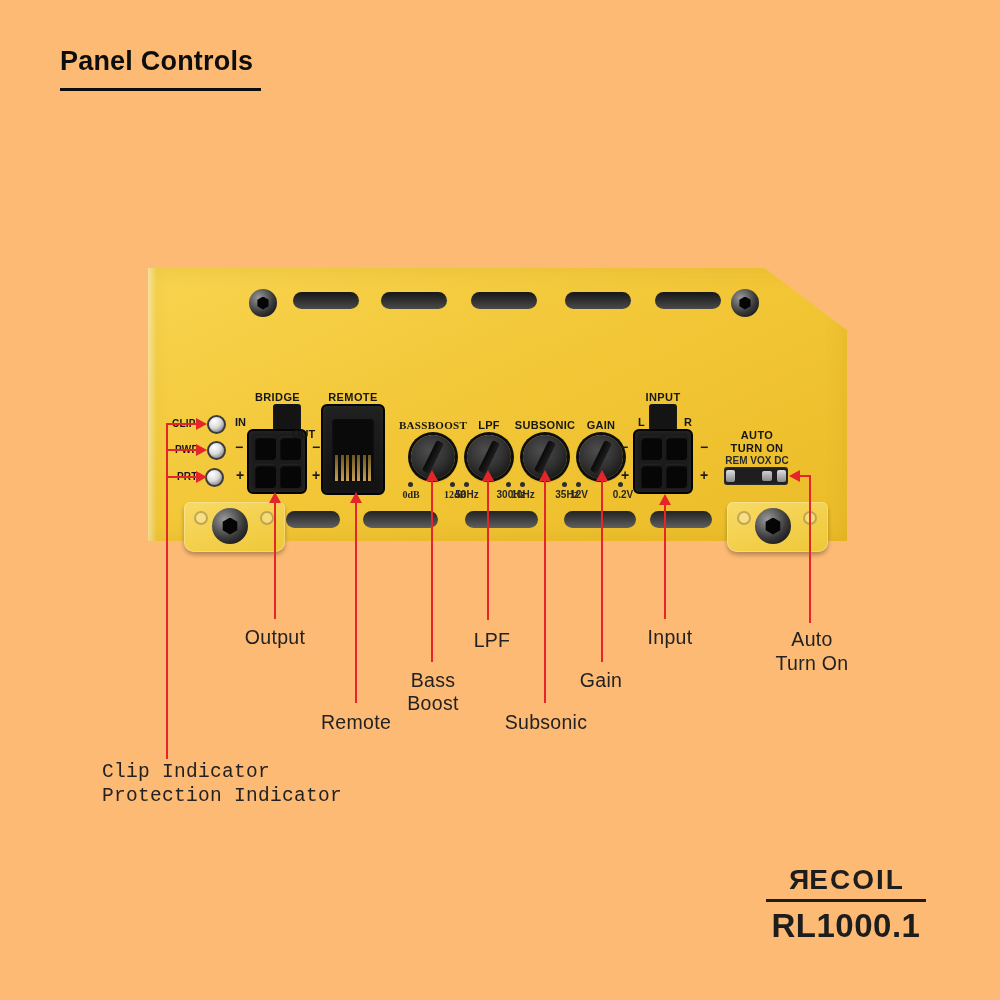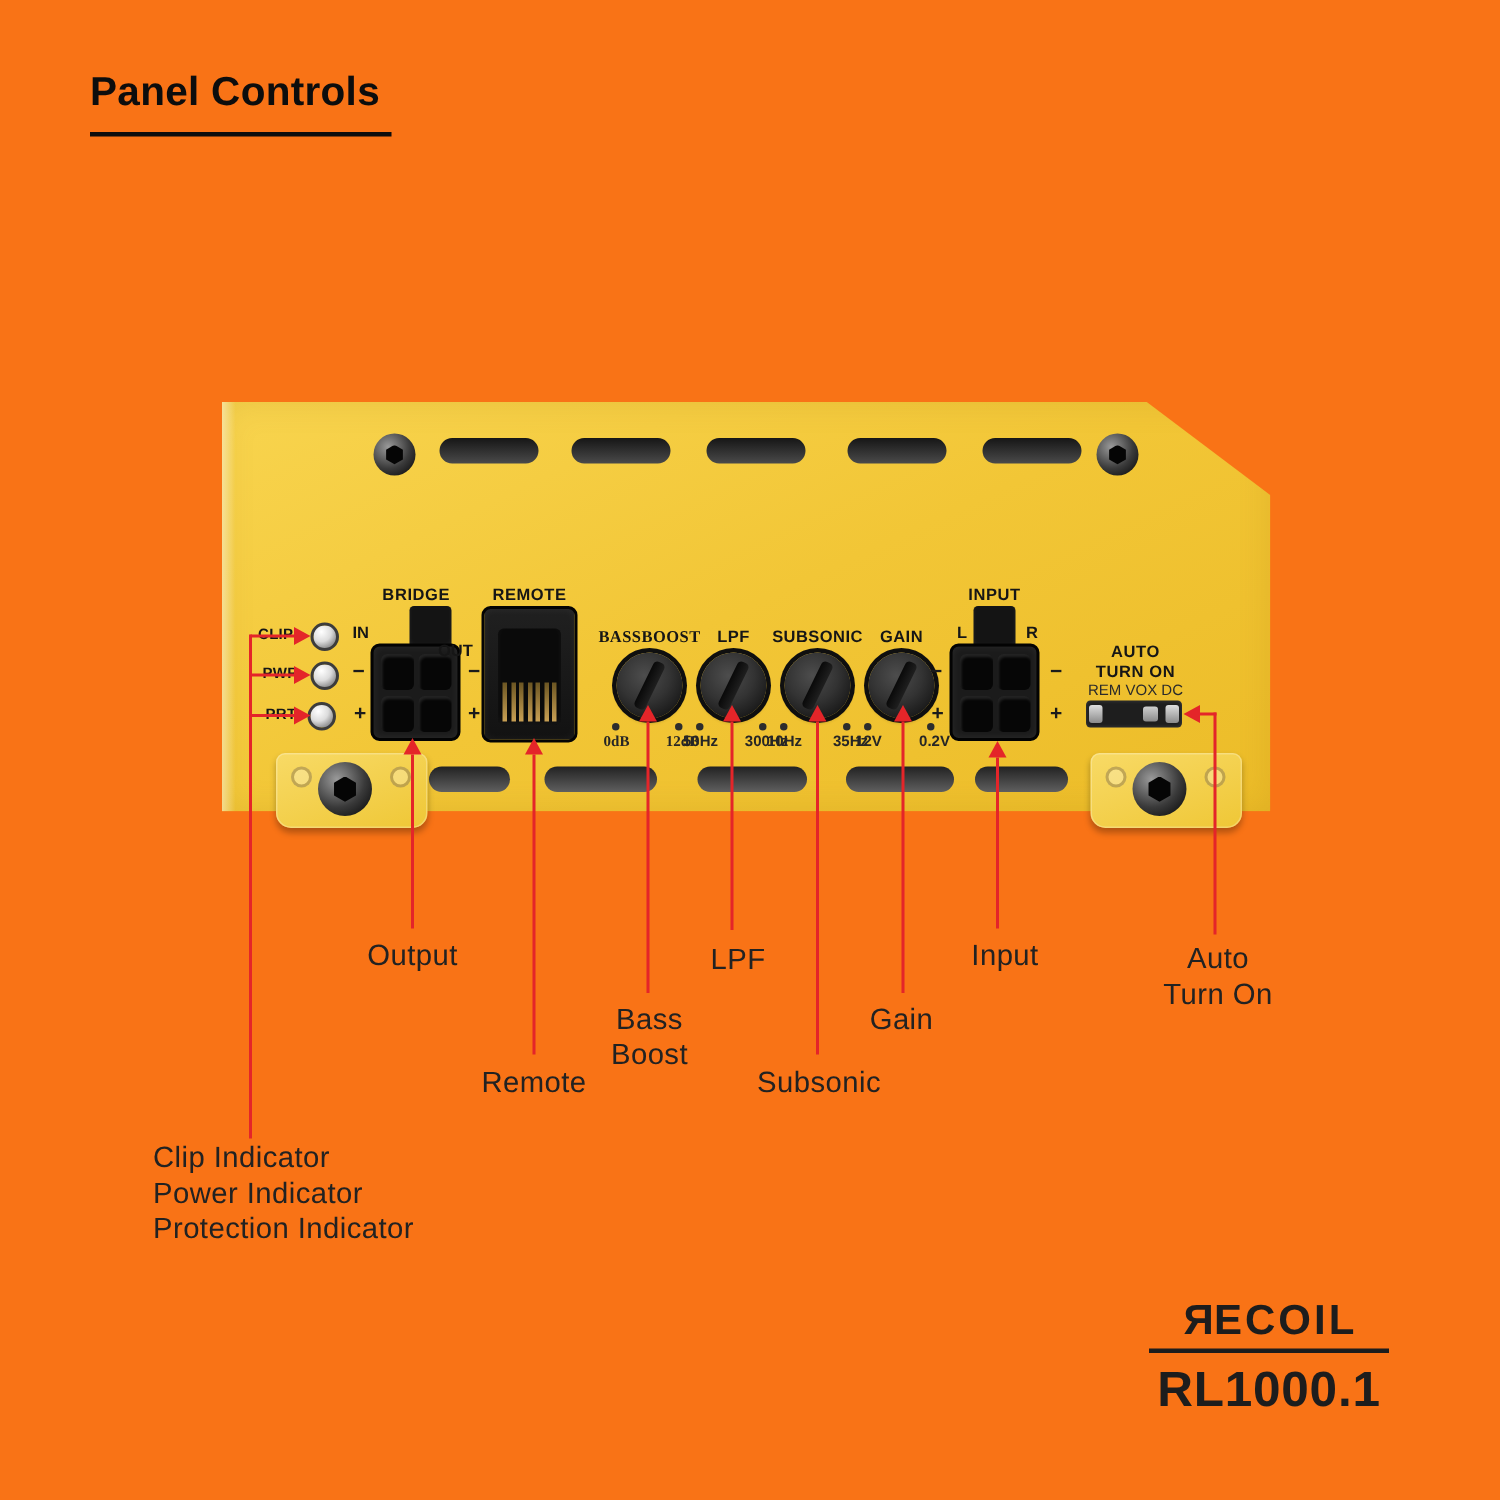--- a/index.html
+++ b/index.html
@@ -3,21 +3,21 @@
 <meta charset="utf-8">
 <style>
   :root{
     --red:#E42529;
     --yellow:#F2C636;
     --panel-text:#161616;
     --label-text:#222222;
   }
   *{box-sizing:border-box;margin:0;padding:0;}
   body{background:#ffffff;font-family:"Liberation Sans",sans-serif;}
-  .stage{position:relative;width:1000px;height:1000px;background:#f97316;overflow:hidden;}
+  .stage{position:relative;width:1000px;height:1000px;background:#fdba74;overflow:hidden;}
   .abs{position:absolute;}
 
   
   .page-title{left:60px;top:46px;font-size:27px;font-weight:700;color:#0d0d0d;
     padding:0 8px 11px 0;border-bottom:3px solid #0d0d0d;letter-spacing:.2px;}
 
   
   .panel{left:148px;top:268px;width:699px;height:273px;z-index:1;
     background:linear-gradient(155deg,#f8d44e 0%,var(--yellow) 50%,#ecbc28 100%);
     clip-path:polygon(0% 0%,88.2% 0%,100% 22.8%,100% 100%,0% 100%);
@@ -92,21 +92,21 @@
   .arrow-up{width:0;height:0;border-left:6px solid transparent;border-right:6px solid transparent;
     border-bottom:11px solid var(--red);z-index:6;}
   .arrow-right{width:0;height:0;border-top:6px solid transparent;border-bottom:6px solid transparent;
     border-left:11px solid var(--red);z-index:6;}
   .arrow-left{width:0;height:0;border-top:6px solid transparent;border-bottom:6px solid transparent;
     border-right:11px solid var(--red);z-index:6;}
 
   
   .callout{font-size:19.5px;color:var(--label-text);letter-spacing:.3px;z-index:5;text-align:center;}
   .callout.two-line{line-height:24px;}
-  .indicator-desc{font-size:19.5px;color:var(--label-text);line-height:23.5px;letter-spacing:.3px;text-align:left;}
+  .indicator-desc{font-size:19.5px;color:var(--label-text);line-height:23.5px;letter-spacing:.3px;text-align:left;font-family:Liberation Mono, monospace;}
 
   
   .brand{left:766px;top:864px;width:160px;text-align:center;color:#1d1d1d;}
   .brand-logo{font-size:28px;font-weight:800;letter-spacing:2px;font-family:"Liberation Sans",sans-serif;}
   .brand-logo .flip{display:inline-block;transform:scaleX(-1);}
   .brand-divider{height:3px;background:#1d1d1d;margin-top:3px;}
   .brand-model{font-size:33px;font-weight:800;letter-spacing:.5px;margin-top:5px;}
 </style>
 </head>
 <body>
@@ -256,21 +256,21 @@
     <div class="hole" style="left:5px;top:33px;"></div>
     <div class="hole" style="left:30px;top:33px;"></div>
   </div>
   <div class="abs term" style="left:620px;top:442px;z-index:3;">−</div>
   <div class="abs term" style="left:700px;top:442px;z-index:3;">−</div>
   <div class="abs term" style="left:621px;top:470px;z-index:3;">+</div>
   <div class="abs term" style="left:700px;top:470px;z-index:3;">+</div>
 
   <div class="abs ptxt sec-label" style="left:712px;top:429px;width:90px;z-index:3;">AUTO</div>
   <div class="abs ptxt sec-label" style="left:712px;top:442px;width:90px;z-index:3;">TURN ON</div>
-  <div class="abs" style="left:712px;top:455px;width:90px;z-index:3;text-align:center;font-size:10px;font-weight:400;color:#2b2b2b;">REM VOX DC</div>
+  <div class="abs" style="left:712px;top:455px;width:90px;z-index:3;text-align:center;font-size:10px;font-weight:700;color:#2b2b2b;">REM VOX DC</div>
   <div class="abs slide-switch" style="left:724px;top:467px;z-index:3;">
     <div class="slide-cap" style="left:2px;"></div>
     <div class="slide-cap" style="right:2px;"></div>
     <div class="slide-knob"></div>
   </div>
 
   <div class="abs rline" style="left:166px;top:423px;width:2px;height:336px;"></div>
   <div class="abs rline" style="left:167px;top:423px;width:30px;height:2px;"></div>
   <div class="abs arrow-right" style="left:196px;top:418px;"></div>
   <div class="abs rline" style="left:167px;top:449px;width:30px;height:2px;"></div>
@@ -310,21 +310,20 @@
     <div>Auto</div>
     <div>Turn On</div>
   </div>
   <div class="abs callout" style="left:383px;top:669px;width:100px;">Bass Boost</div>
   <div class="abs callout" style="left:551px;top:669px;width:100px;">Gain</div>
   <div class="abs callout" style="left:306px;top:711px;width:100px;">Remote</div>
   <div class="abs callout" style="left:496px;top:711px;width:100px;">Subsonic</div>
 
   <div class="abs indicator-desc" style="left:102px;top:761px;">
     <div>Clip Indicator</div>
-    <div>Power Indicator</div>
     <div>Protection Indicator</div>
   </div>
 
   <div class="abs brand">
     <div class="brand-logo"><span class="flip">R</span>ECOIL</div>
     <div class="brand-divider"></div>
     <div class="brand-model">RL1000.1</div>
   </div>
 
 </div>

